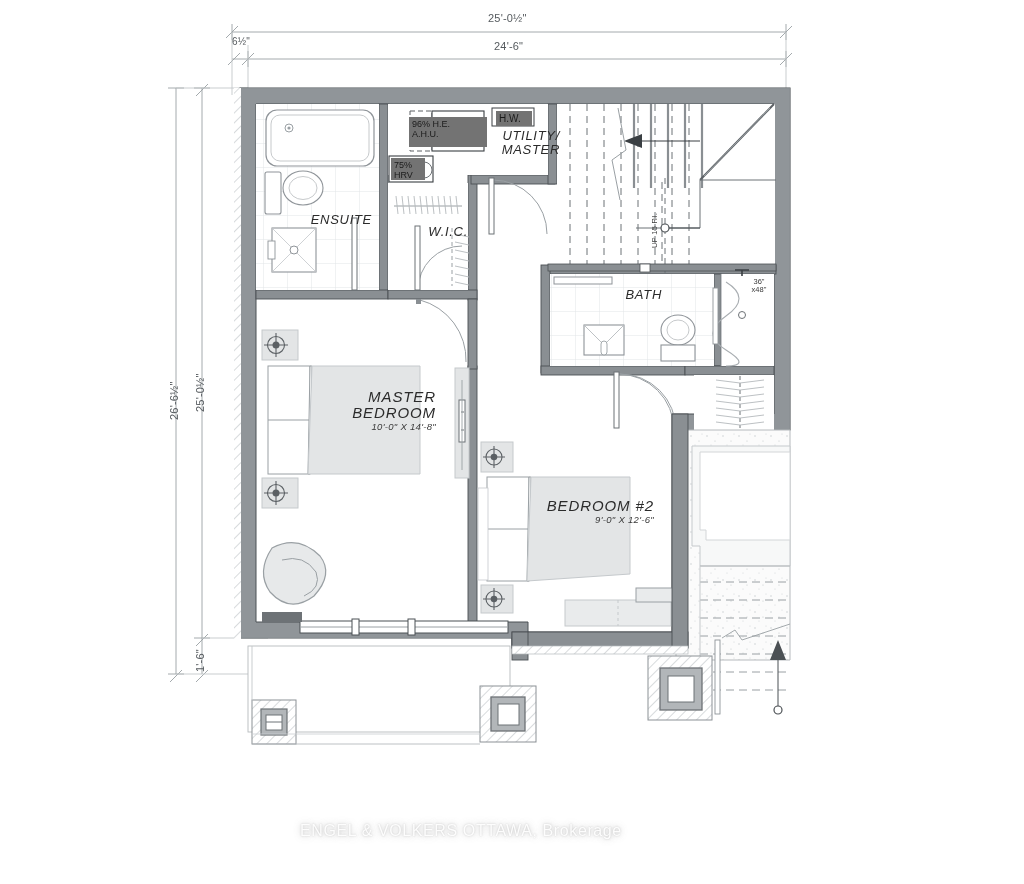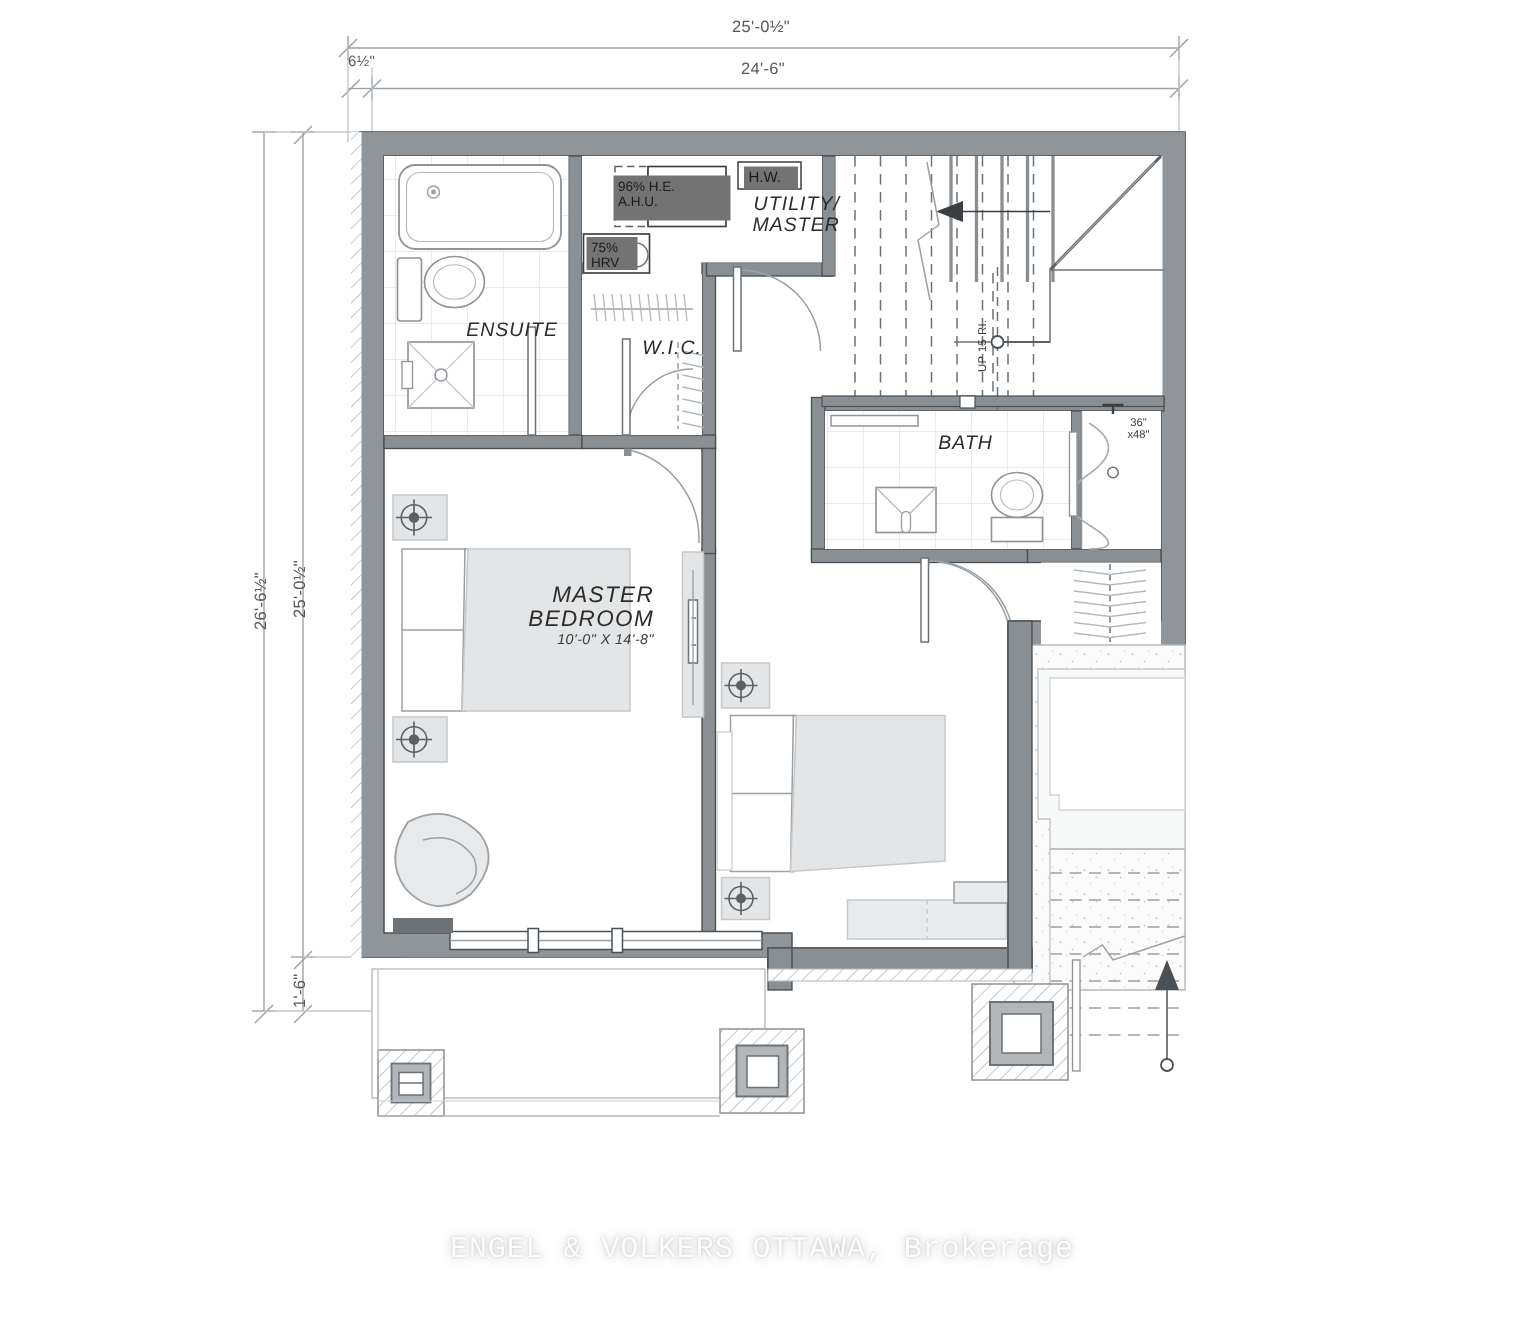--- a/index.html
+++ b/index.html
@@ -106,28 +106,28 @@
     color: #111111;
     margin-top: 4px;
     font-family: "Liberation Sans", sans-serif;
   }
 
   
   #watermark {
     position: absolute;
     left: 300px;
     top: 822px;
-    font-size: 20px;
+    font-size: 16px;
     letter-spacing: .6px;
     color: rgba(255,255,255,0.93);
     text-shadow: 0 0 7px rgba(190,190,190,0.85),
                  0 0 2px rgba(170,170,170,0.6);
     pointer-events: none;
     white-space: nowrap;
-    font-family: Liberation Mono, monospace;
+    font-family: Liberation Sans, sans-serif;
   }
 </style>
 </head>
 <body>
 
 <div id="page">
 
   <svg id="plan-svg" width="1024" height="884" viewBox="0 0 1024 884">
     <defs>
       <pattern id="hatch45" width="7" height="7" patternUnits="userSpaceOnUse" patternTransform="rotate(45)">
@@ -523,17 +523,21 @@
   <div class="room-label small" style="left:578px; top:288px; width:84px;">
     <span class="rname">BATH</span>
   </div>
 
   <div class="room-label" style="left:296px; top:389px; width:140px;">
     <span class="rname">MASTER</span>
     <span class="rname">BEDROOM</span>
     <span class="rdim">10'-0" X 14'-8"</span>
   </div>
 
+  <div class="room-label" style="left:518px; top:498px; width:136px;">
+    <span class="rname">BEDROOM #2</span>
+    <span class="rdim">9'-0" X 12'-6"</span>
+  </div>
 
 
   <div id="watermark">ENGEL &amp; VOLKERS OTTAWA, Brokerage</div>
 
 </div>
 
 </body></html>

